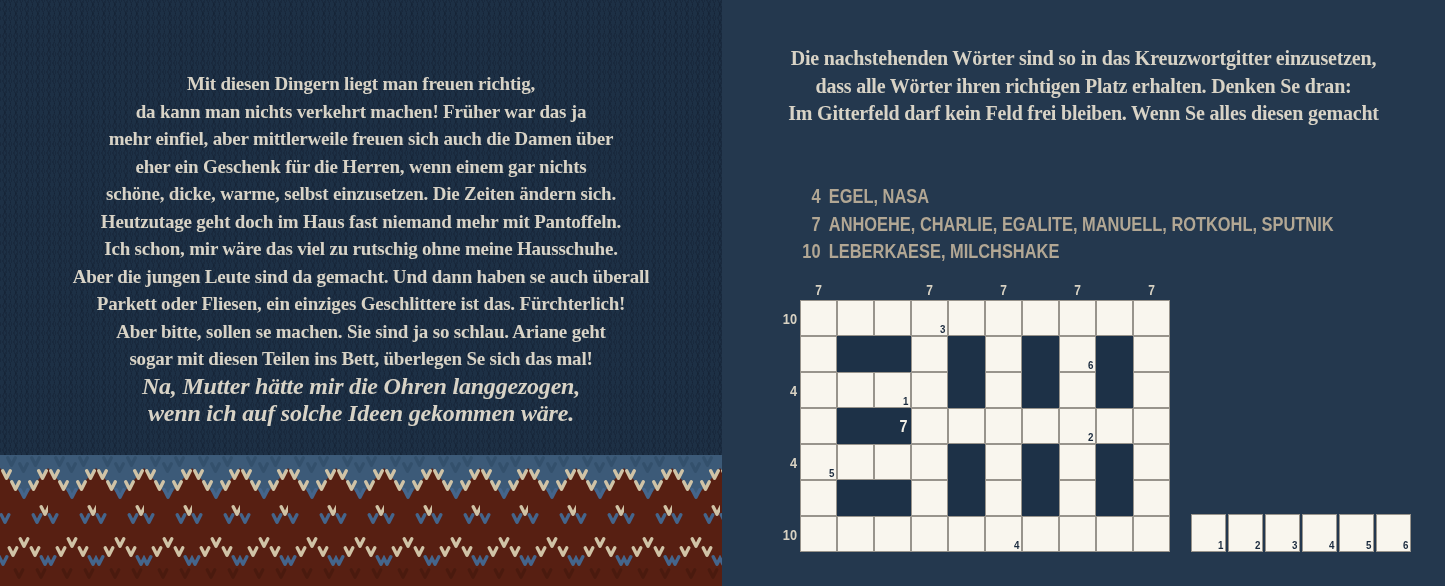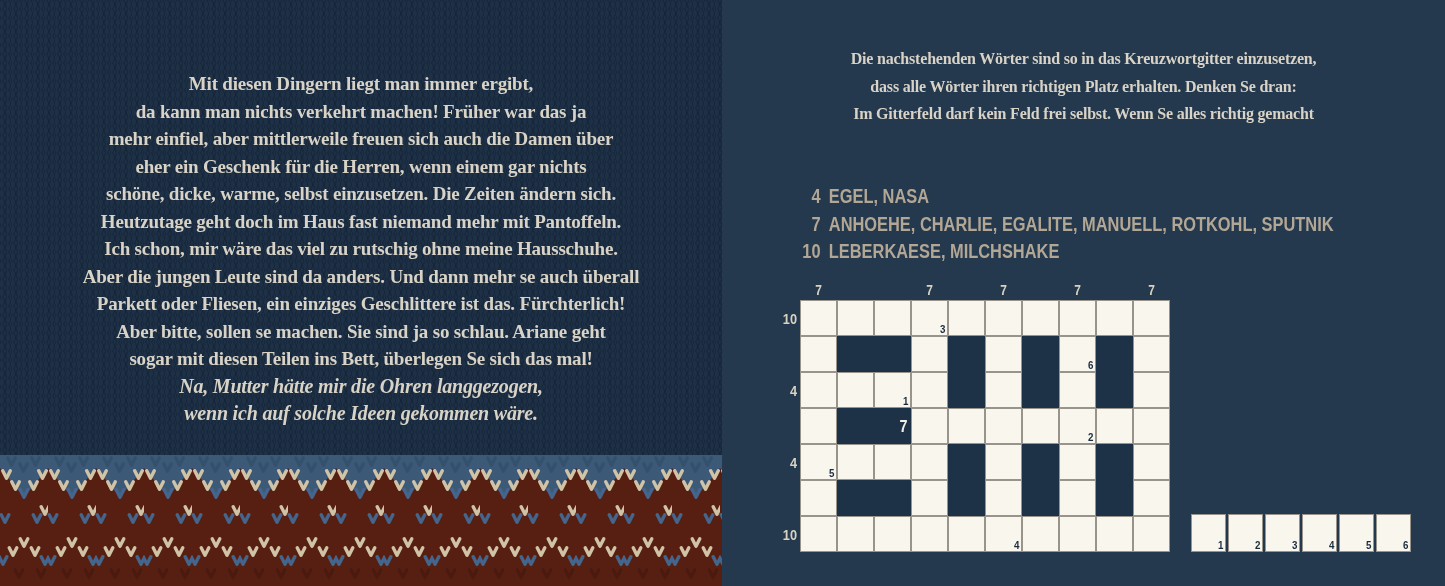--- a/index.html
+++ b/index.html
@@ -10,27 +10,27 @@
   
   .page.left{left:0;width:722px;background-color:#1d3045;
     background-image:
       repeating-linear-gradient(115deg, rgba(10,20,34,.22) 0 1.5px, transparent 1.5px 5.5px),
       repeating-linear-gradient(65deg,  rgba(10,20,34,.22) 0 1.5px, transparent 1.5px 5.5px);
     background-size:11px 9px;}
   .story{position:absolute;top:70px;left:8px;right:8px;text-align:center;
          font-size:19px;line-height:27.5px;font-weight:bold;letter-spacing:-.2px;
          color:#d8d3c6;}
   .story p{margin:0;}
-  .story p.em{font-style:italic;font-size:20px;text-align:center;}
+  .story p.em{font-style:italic;font-size:24px;text-align:center;}
   .knit{position:absolute;left:0;bottom:0;display:block;}
 
   
   .page.right{left:722px;width:723px;background:#24384e;}
   .instructions{position:absolute;top:45px;left:28px;width:667px;text-align:center;
-                font-size:16px;line-height:27.5px;font-weight:bold;letter-spacing:-.2px;
+                font-size:20px;line-height:27.5px;font-weight:bold;letter-spacing:-.2px;
                 color:#d8d3c6;}
   .instructions p{margin:0;}
 
   .wordlist{position:absolute;top:185px;left:74px;color:#b2a794;}
   .wl-row{display:flex;gap:10px;height:27.6px;align-items:baseline;white-space:nowrap;
           font-family:"Liberation Sans",sans-serif;font-weight:bold;font-size:20px;
           font-stretch:condensed;transform:scaleX(.82);transform-origin:0 50%;}
   .wl-num{display:inline-block;width:30px;text-align:right;}
 
   
@@ -63,28 +63,28 @@
   .scell{position:relative;width:35px;height:38px;background:#f9f6ee;
          box-shadow:inset 0 0 0 1px #98948c;}
 </style>
 </head>
 <body>
 
 <div class="spread">
 
   <section class="page left">
     <div class="story">
-      <p>Mit diesen Dingern liegt man immer ergibt,</p>
+      <p>Mit diesen Dingern liegt man freuen richtig,</p>
       <p>da kann man nichts verkehrt machen! Früher war das ja</p>
       <p>mehr einfiel, aber mittlerweile freuen sich auch die Damen über</p>
       <p>eher ein Geschenk für die Herren, wenn einem gar nichts</p>
       <p>schöne, dicke, warme, selbst einzusetzen. Die Zeiten ändern sich.</p>
       <p>Heutzutage geht doch im Haus fast niemand mehr mit Pantoffeln.</p>
       <p>Ich schon, mir wäre das viel zu rutschig ohne meine Hausschuhe.</p>
-      <p>Aber die jungen Leute sind da anders. Und dann mehr se auch überall</p>
+      <p>Aber die jungen Leute sind da gemacht. Und dann haben se auch überall</p>
       <p>Parkett oder Fliesen, ein einziges Geschlittere ist das. Fürchterlich!</p>
       <p>Aber bitte, sollen se machen. Sie sind ja so schlau. Ariane geht</p>
       <p>sogar mit diesen Teilen ins Bett, überlegen Se sich das mal!</p>
       <p class="em">Na, Mutter hätte mir die Ohren langgezogen,</p>
       <p class="em">wenn ich auf solche Ideen gekommen wäre.</p>
     </div>
 
     <svg class="knit" width="722" height="131" viewBox="0 0 722 131">
       <defs>
         <path id="st" d="M1.7,1.7 L5.5,9.3 L9.3,1.7" fill="none" stroke-width="3.4" stroke-linecap="round" stroke-linejoin="round"></path>
@@ -113,21 +113,21 @@
         </pattern>
       </defs>
       <rect width="722" height="131" fill="url(#kp)"></rect>
     </svg>
   </section>
 
   <section class="page right">
     <div class="instructions">
       <p>Die nachstehenden Wörter sind so in das Kreuzwortgitter einzusetzen,</p>
       <p>dass alle Wörter ihren richtigen Platz erhalten. Denken Se dran:</p>
-      <p>Im Gitterfeld darf kein Feld frei selbst. Wenn Se alles richtig gemacht</p>
+      <p>Im Gitterfeld darf kein Feld frei bleiben. Wenn Se alles diesen gemacht</p>
     </div>
 
     <div class="wordlist">
       <div class="wl-row">
         <span class="wl-num">4</span>
         <span class="wl-words">EGEL, NASA</span>
       </div>
       <div class="wl-row">
         <span class="wl-num">7</span>
         <span class="wl-words">ANHOEHE, CHARLIE, EGALITE, MANUELL, ROTKOHL, SPUTNIK</span>

